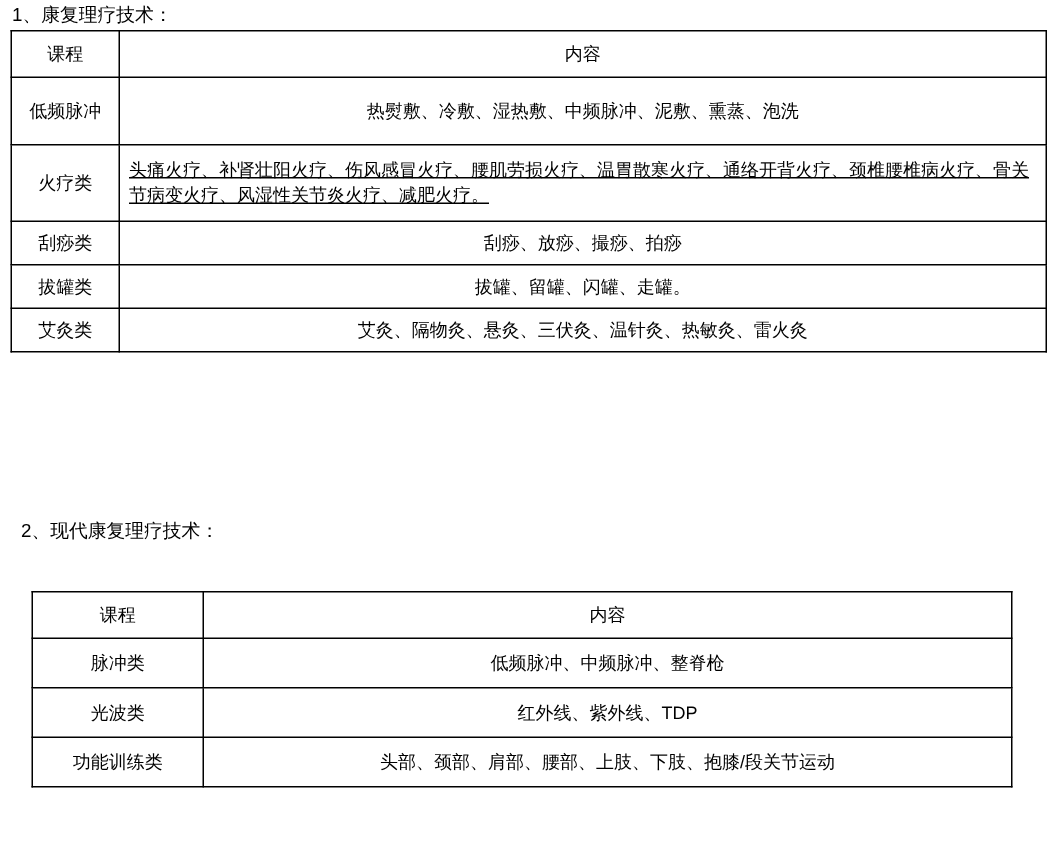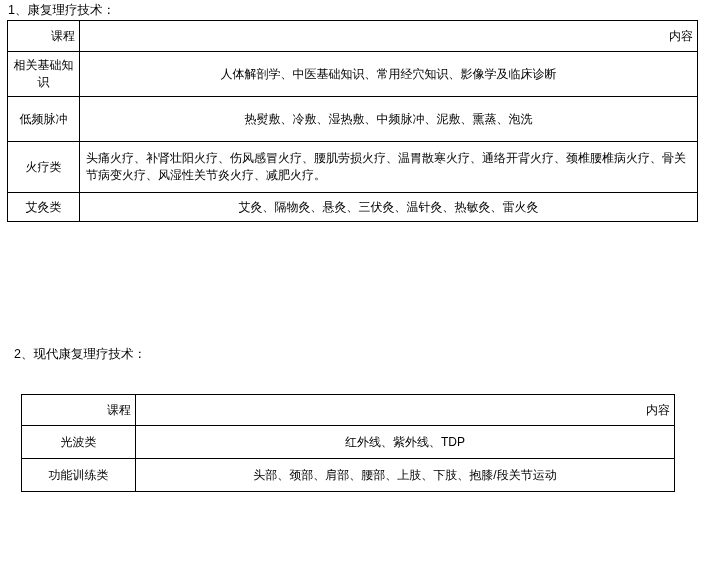--- a/index.html
+++ b/index.html
@@ -54,82 +54,91 @@
     text-align: center;
     width: 68px;
   }
   td.col-content {
     text-align: center;
   }
   td.col-content.left-align {
     text-align: left;
     padding-left: 6px;
     padding-right: 6px;
+    text-decoration: underline;
   }
   #table-1 {
     position: absolute;
     top: 20px;
     left: 7px;
     width: 691px;
   }
   #table-1 td.col-course { width: 63px; }
   #table-2 {
     position: absolute;
     top: 394px;
     left: 21px;
     width: 654px;
   }
   #table-2 td.col-course { width: 105px; }
   .row-h1 td { height: 22px; }
   .row-h2 td { height: 38px; }
   .row-h4 td { height: 44px; }
   .row-h5 td { height: 26px; }
-  .hdr td { height: 24px; text-align: right; }
+  .hdr td { height: 24px; }
 </style>
 </head>
 <body>
 
 <div class="page">
 
   <div class="section-heading" id="heading-1">1、康复理疗技术：</div>
 
   <table class="doc-table" id="table-1">
     <tbody>
       <tr class="hdr">
         <td class="col-course">课程</td>
         <td class="col-content">内容</td>
       </tr>
       <tr class="row-h2">
-        <td class="col-course">相关基础知识</td>
-        <td class="col-content">人体解剖学、中医基础知识、常用经穴知识、影像学及临床诊断</td>
-      </tr>
-      <tr class="row-h2">
         <td class="col-course">低频脉冲</td>
         <td class="col-content">热熨敷、冷敷、湿热敷、中频脉冲、泥敷、熏蒸、泡洗</td>
       </tr>
       <tr class="row-h4">
         <td class="col-course">火疗类</td>
         <td class="col-content left-align">头痛火疗、补肾壮阳火疗、伤风感冒火疗、腰肌劳损火疗、温胃散寒火疗、通络开背火疗、颈椎腰椎病火疗、骨关节病变火疗、风湿性关节炎火疗、减肥火疗。</td>
+      </tr>
+      <tr class="row-h1">
+        <td class="col-course">刮痧类</td>
+        <td class="col-content">刮痧、放痧、撮痧、拍痧</td>
+      </tr>
+      <tr class="row-h1">
+        <td class="col-course">拔罐类</td>
+        <td class="col-content">拔罐、留罐、闪罐、走罐。</td>
       </tr>
       <tr class="row-h1">
         <td class="col-course">艾灸类</td>
         <td class="col-content">艾灸、隔物灸、悬灸、三伏灸、温针灸、热敏灸、雷火灸</td>
       </tr>
     </tbody>
   </table>
 
   <div class="section-heading" id="heading-2">2、现代康复理疗技术：</div>
 
   <table class="doc-table" id="table-2">
     <tbody>
       <tr class="hdr">
         <td class="col-course">课程</td>
         <td class="col-content">内容</td>
       </tr>
       <tr class="row-h5">
+        <td class="col-course">脉冲类</td>
+        <td class="col-content">低频脉冲、中频脉冲、整脊枪</td>
+      </tr>
+      <tr class="row-h5">
         <td class="col-course">光波类</td>
         <td class="col-content">红外线、紫外线、TDP</td>
       </tr>
       <tr class="row-h5">
         <td class="col-course">功能训练类</td>
         <td class="col-content">头部、颈部、肩部、腰部、上肢、下肢、抱膝/段关节运动</td>
       </tr>
     </tbody>
   </table>
 

